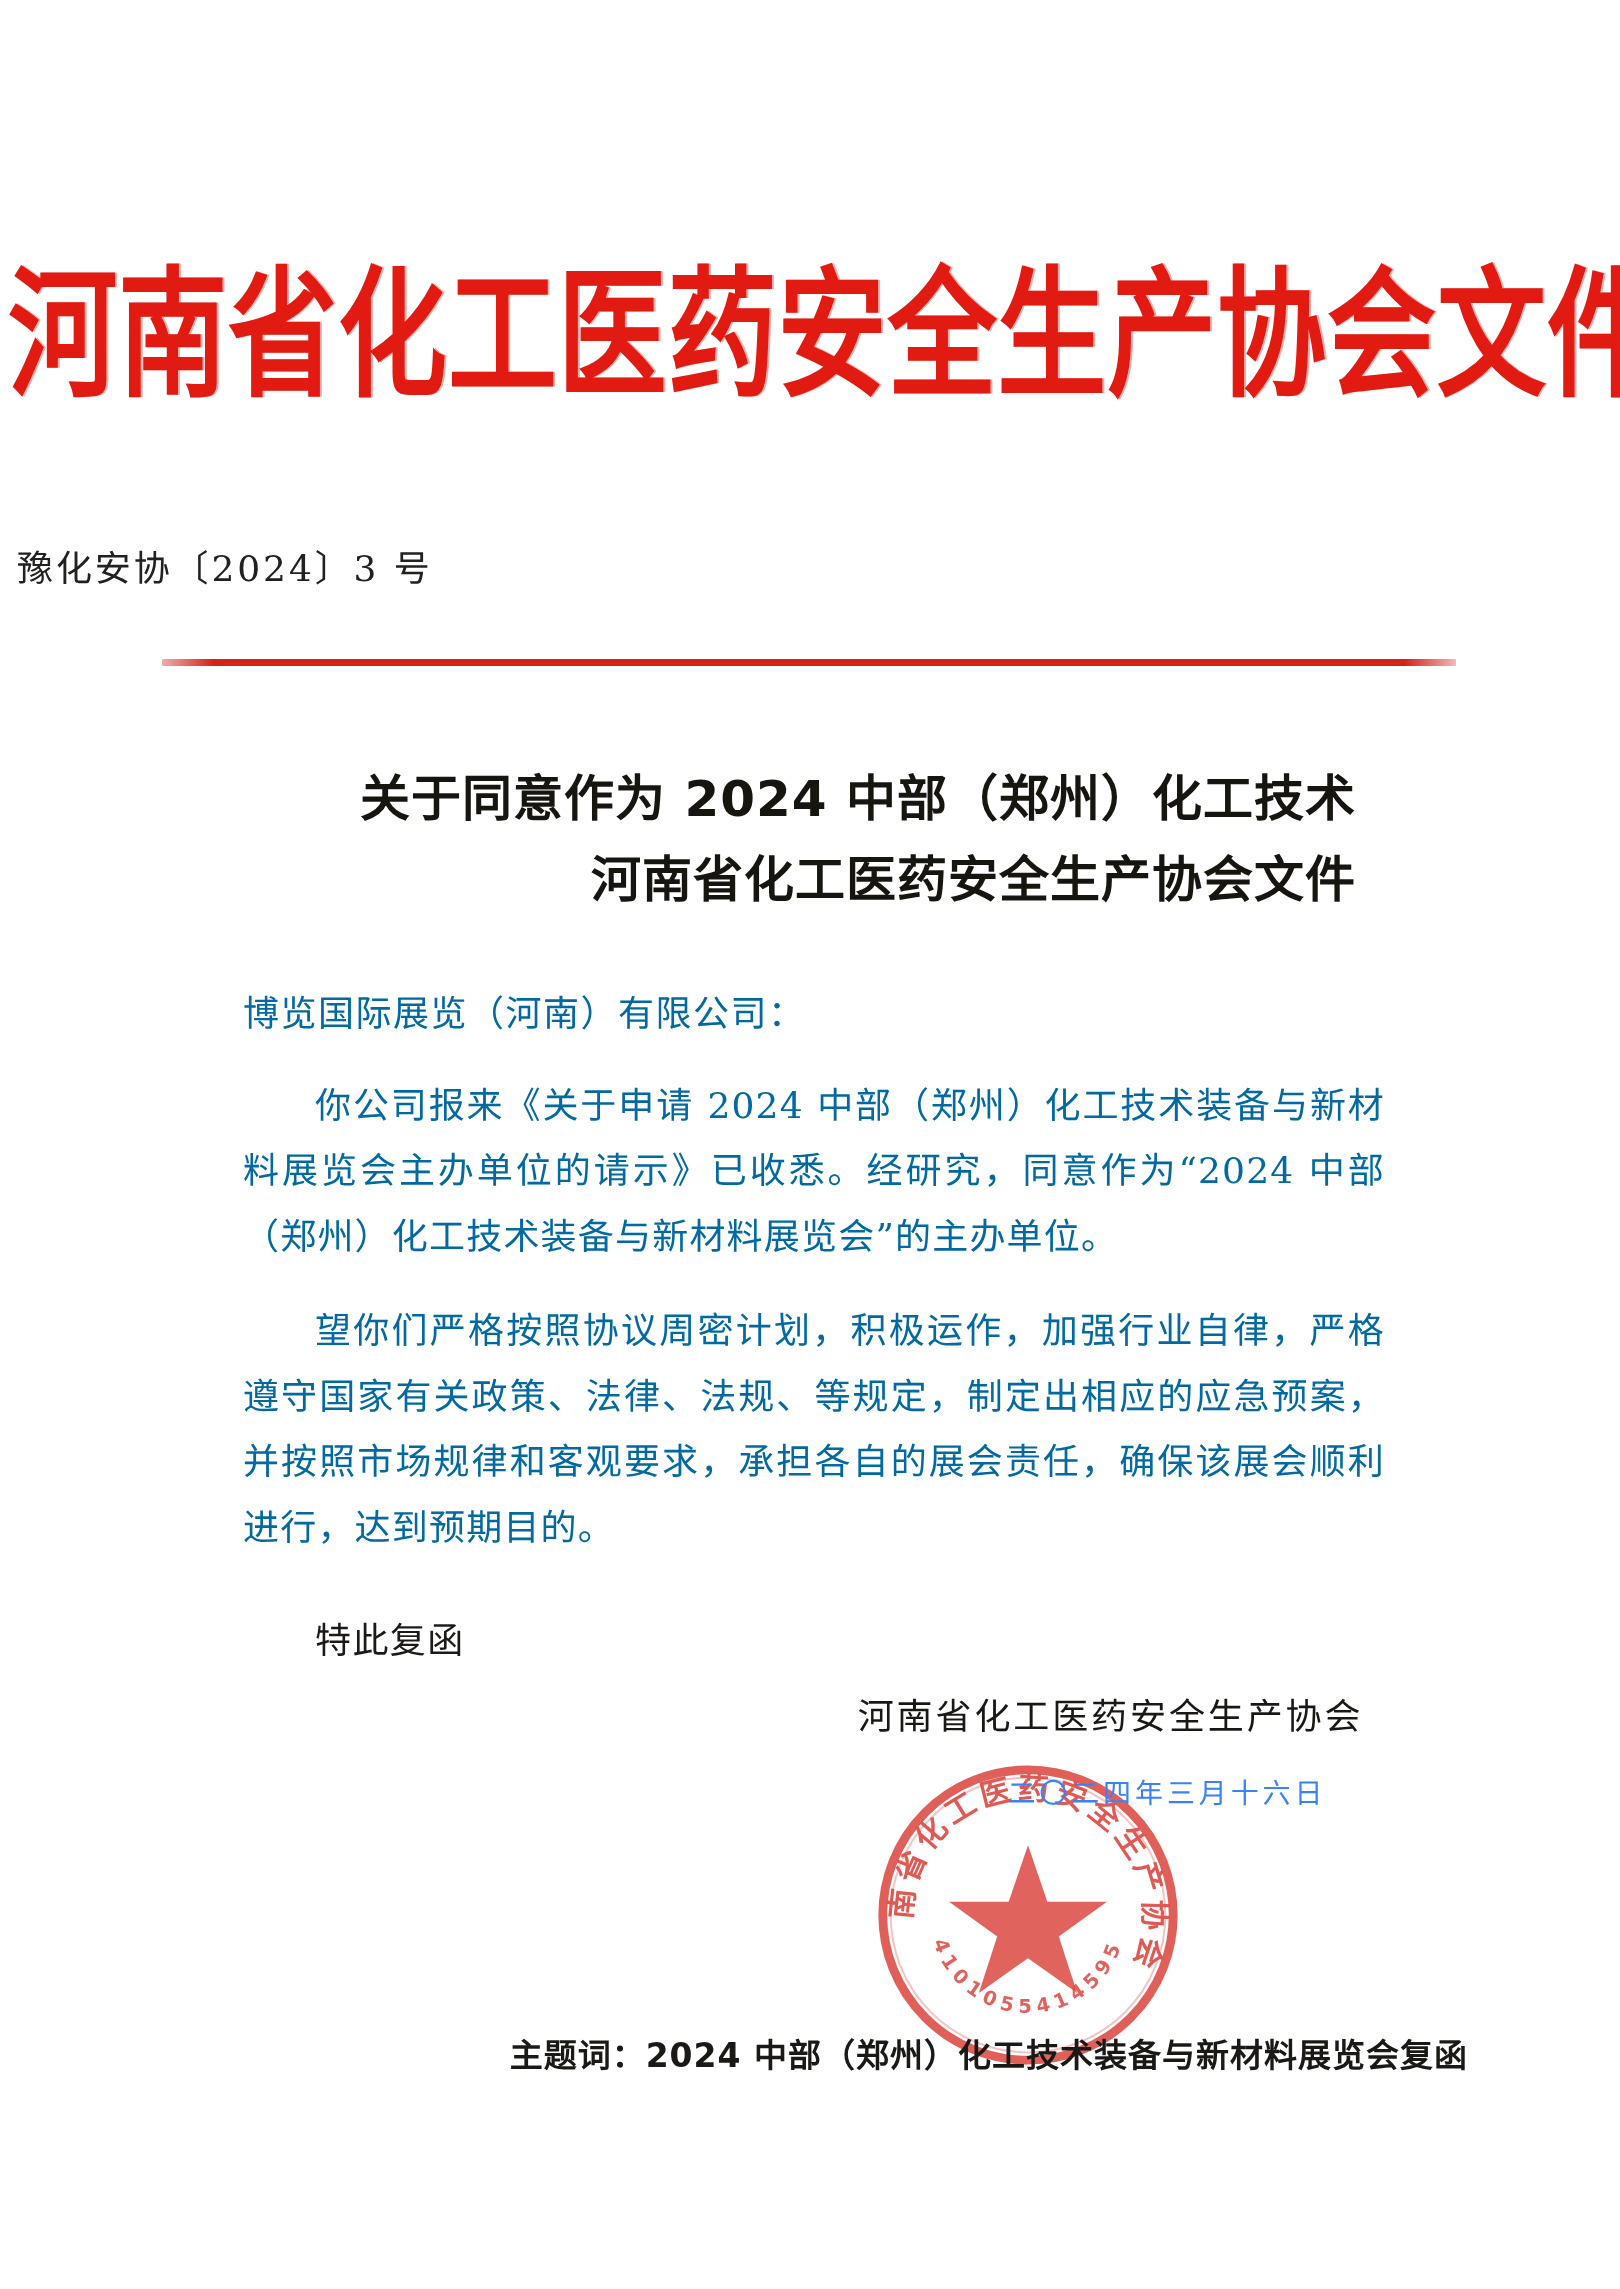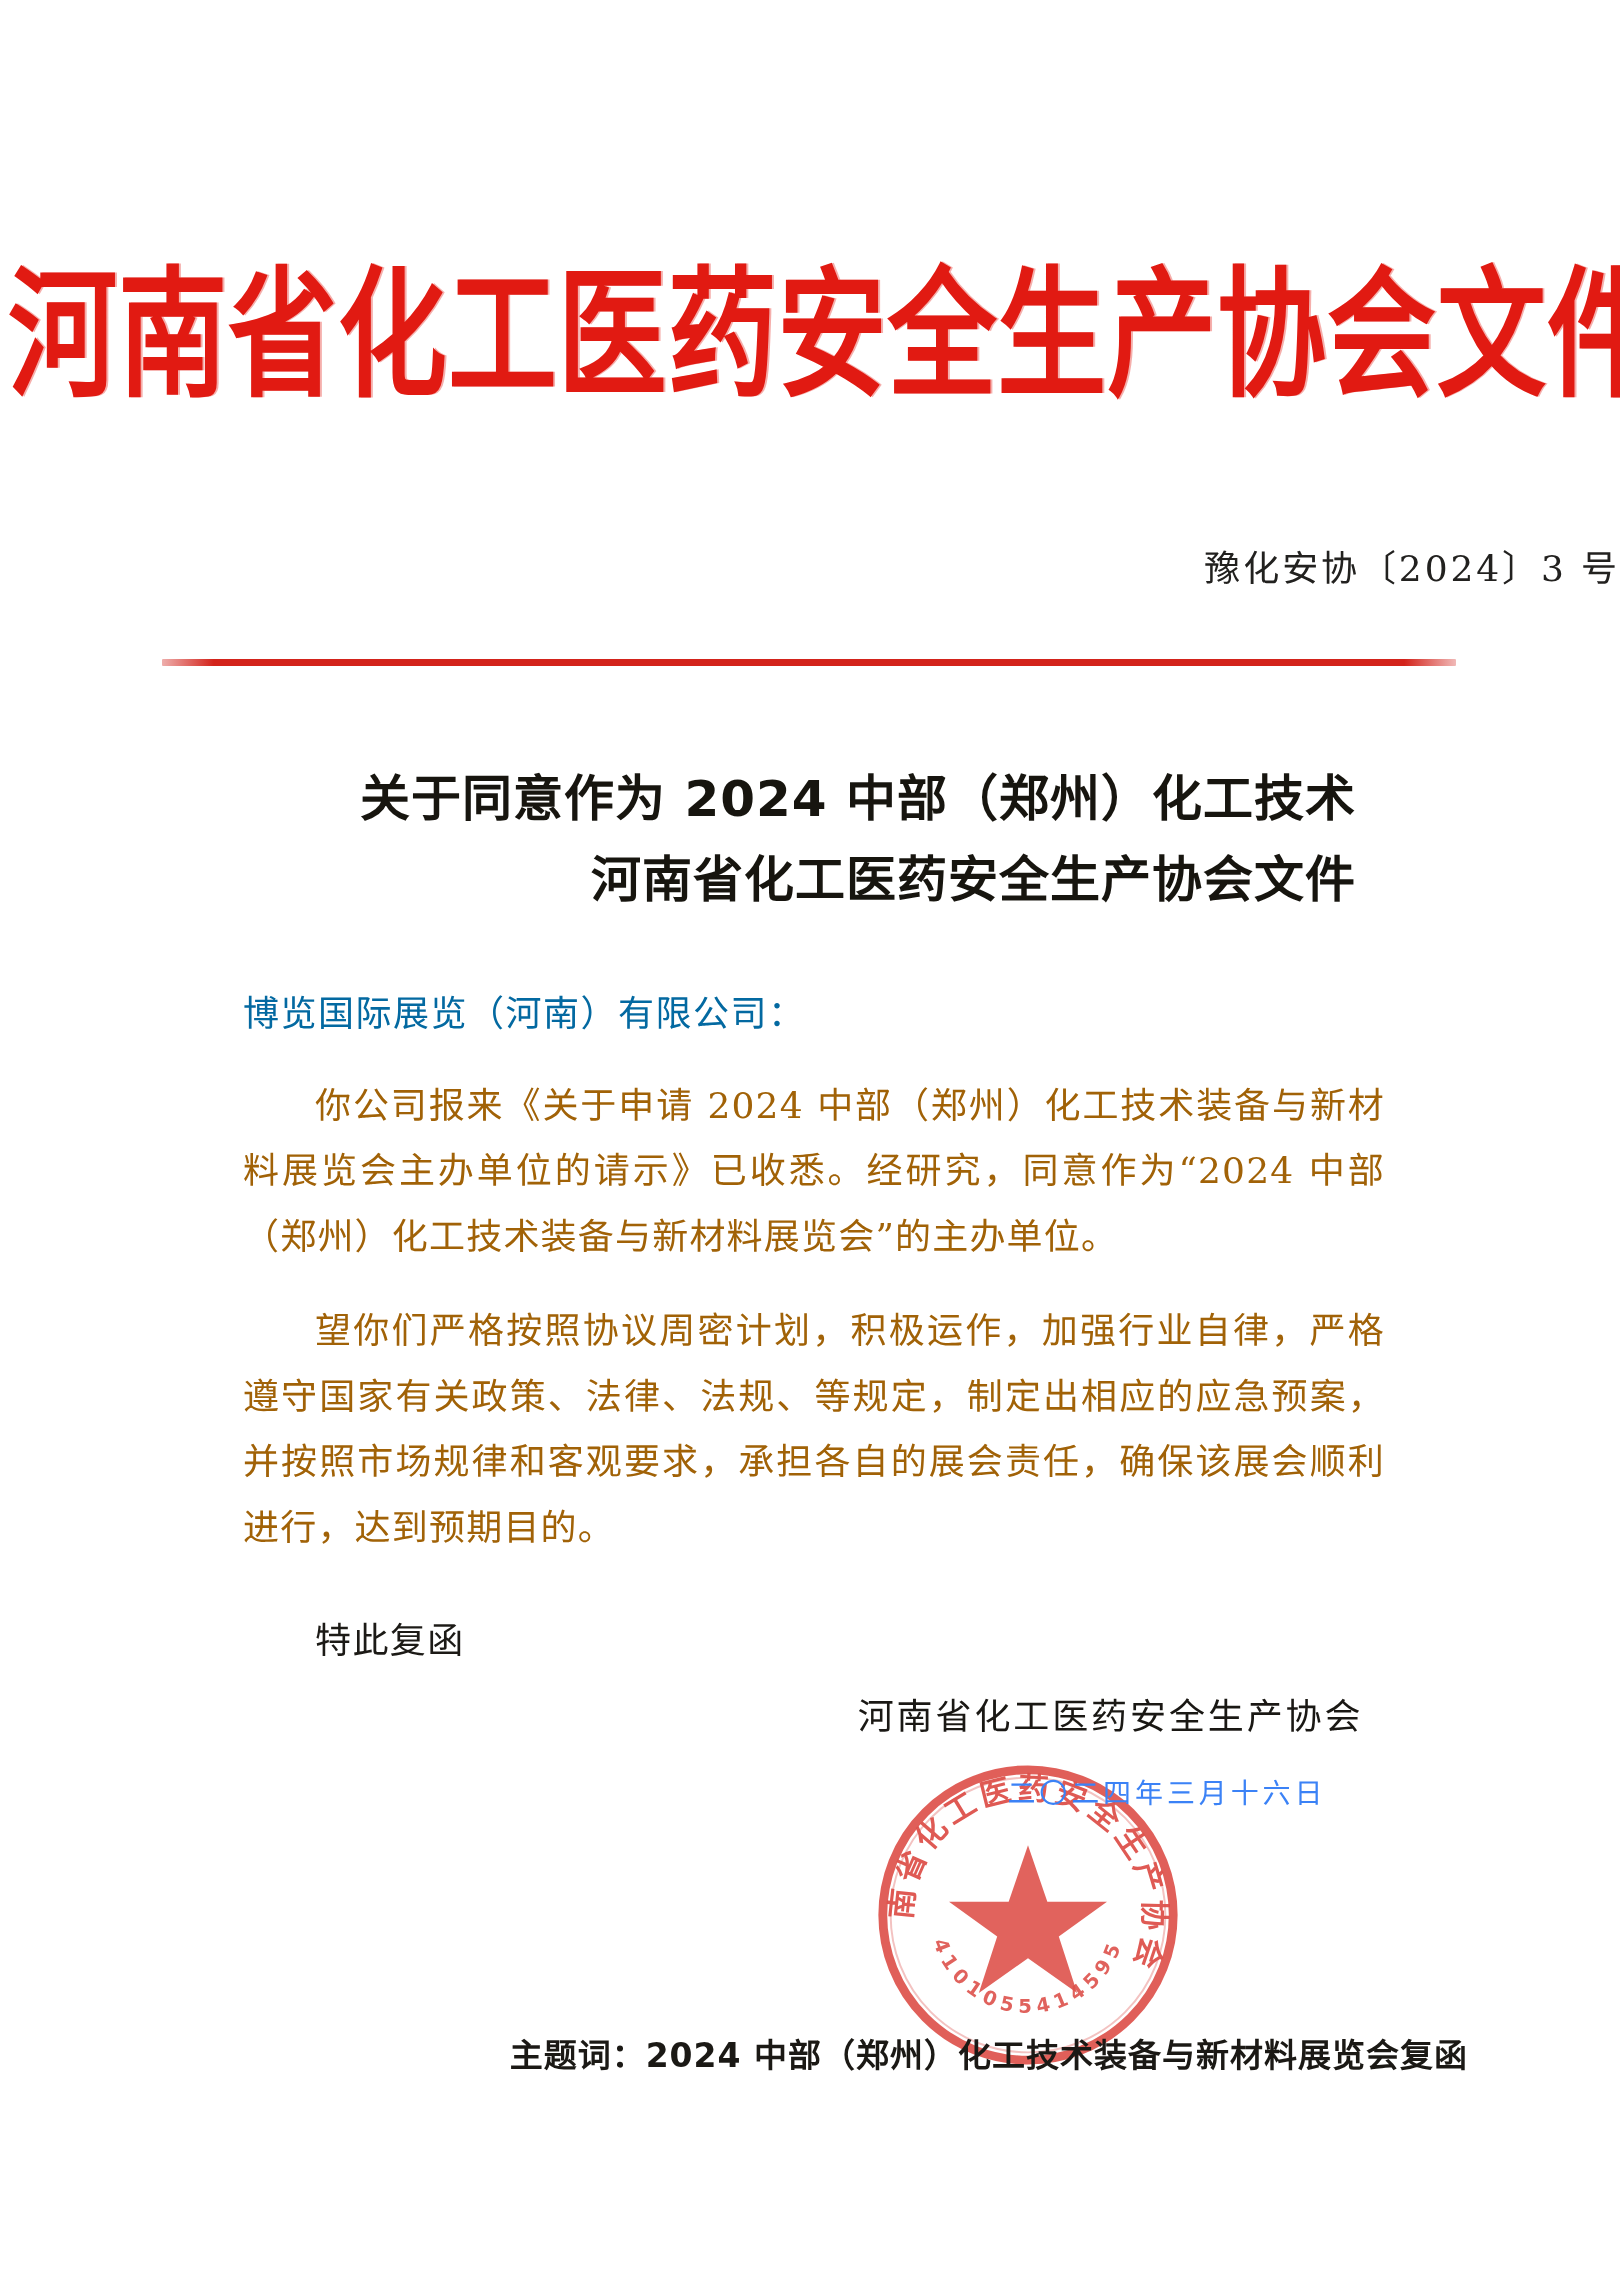--- a/index.html
+++ b/index.html
@@ -40,21 +40,21 @@
     transform-origin: center top;
     text-shadow: 2px 0 0 rgba(225,26,18,0.35);
   }
 
   
   .doc-number {
     position: absolute;
     left: 17px;
     right: 0;
     top: 539px;
-    text-align: right;
+    text-align: left;
     font-size: 36px;
     color: #22211f;
     letter-spacing: 2.9px;
     font-family: "DejaVu Serif", "Liberation Serif", serif;
   }
 
   
   .red-rule {
     position: absolute;
     left: 162px;
@@ -94,21 +94,21 @@
     line-height: 1.55;
     color: #0369a1;
     letter-spacing: 1.5px;
     margin-top: 65px;
     font-family: "DejaVu Serif", "Liberation Serif", serif;
   }
 
   .para {
     font-size: 36px;
     line-height: 1.82;
-    color: #a16207;
+    color: #0369a1;
     letter-spacing: 1.2px;
     margin-top: 31px;
     text-align: justify;
     text-justify: inter-character;
     text-indent: 2em;
     font-family: "DejaVu Serif", "Liberation Serif", serif;
   }
   .para.tight { margin-top: 29px; }
 
   .closing {

